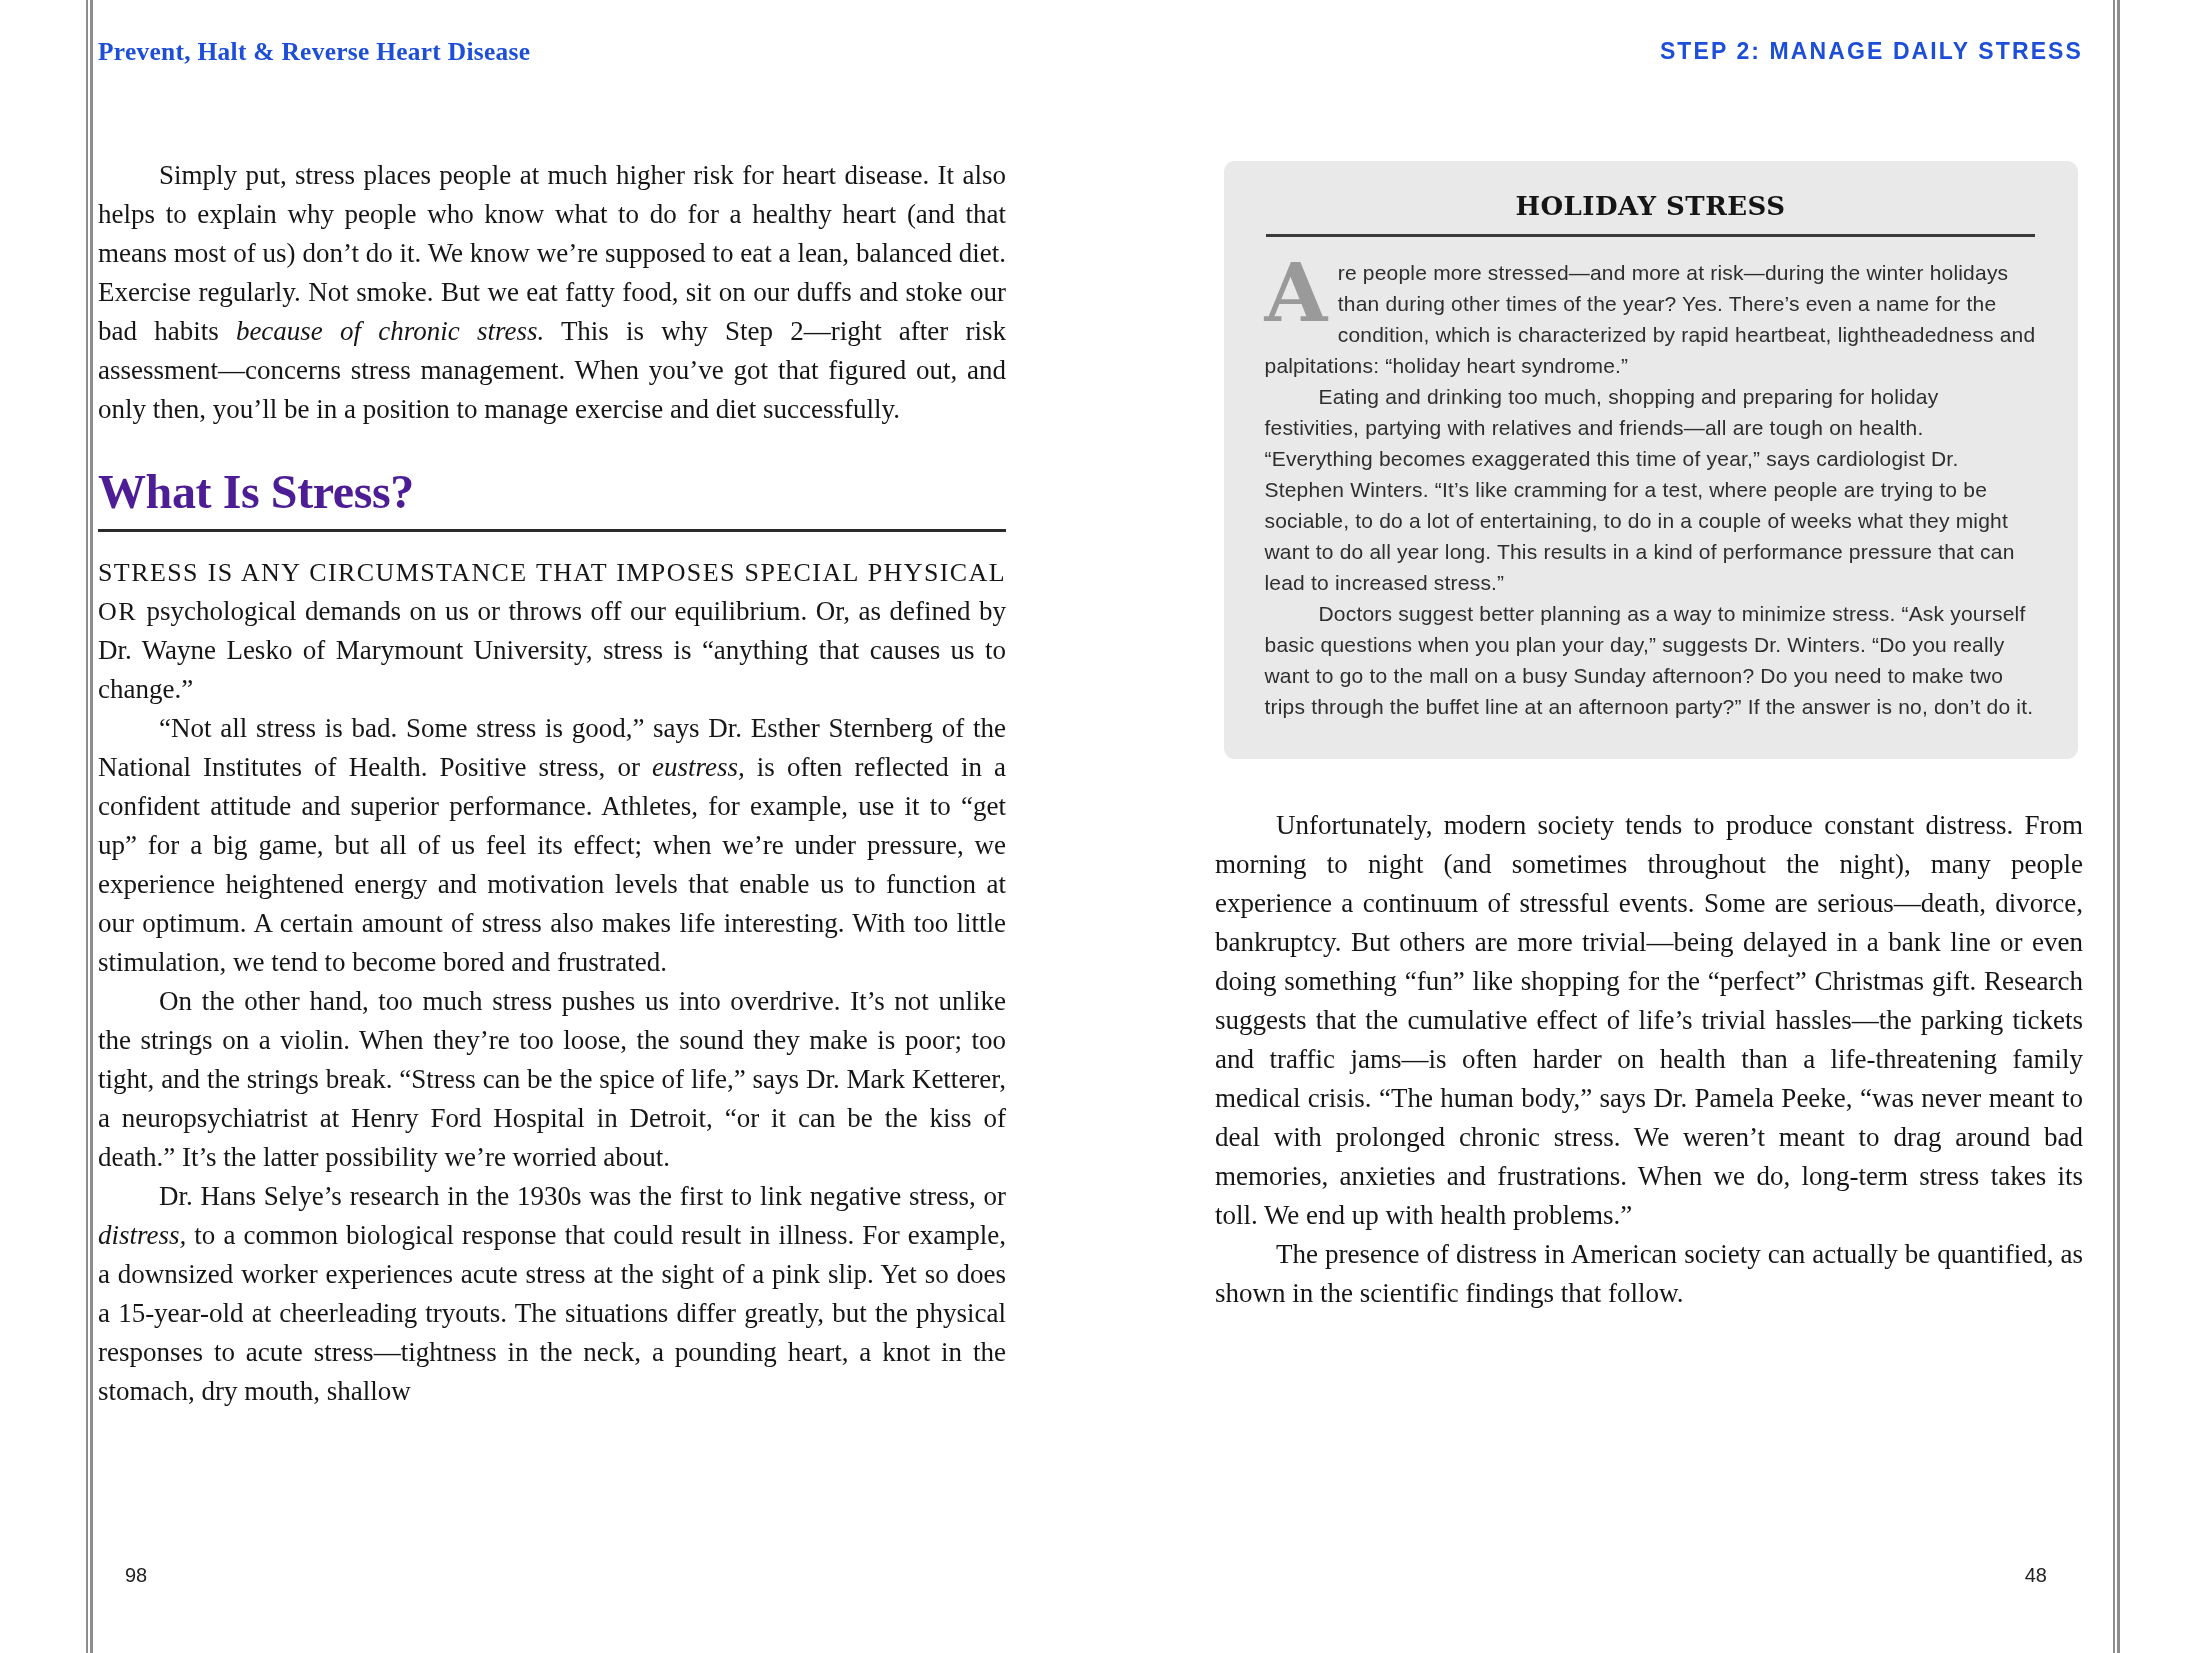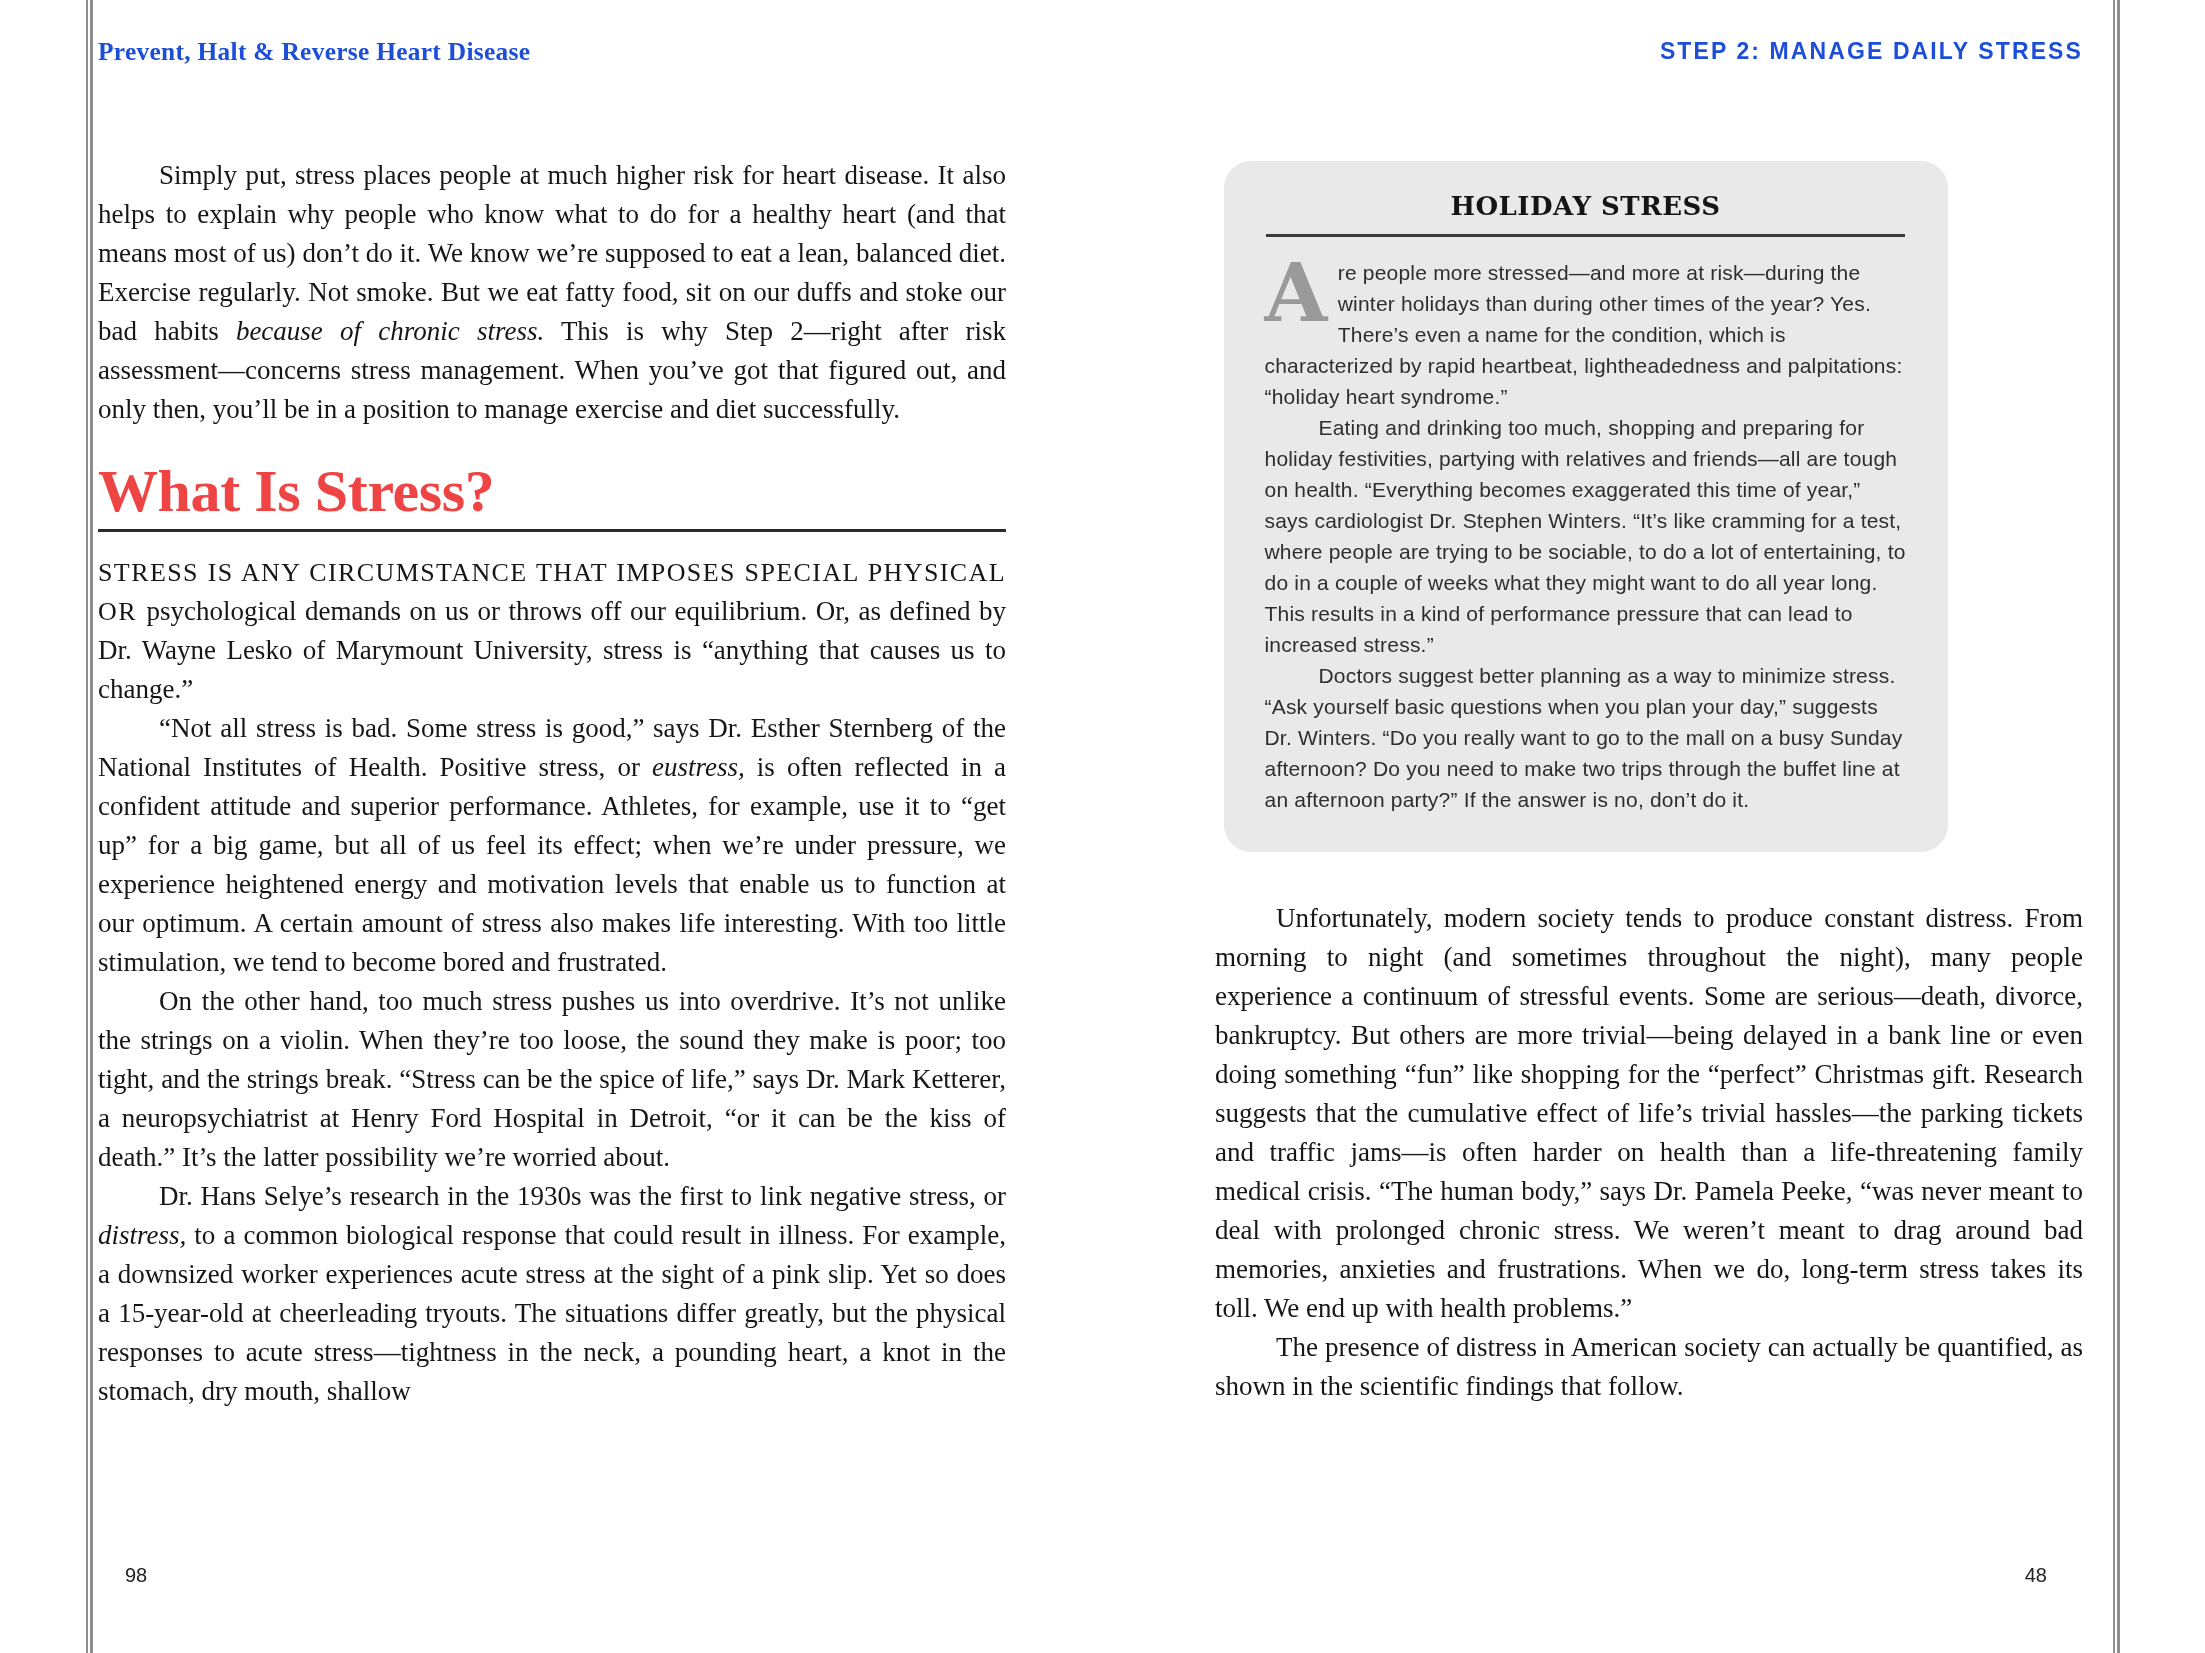--- a/index.html
+++ b/index.html
@@ -41,41 +41,41 @@
     color: #161616;
   }
   .para.indent { text-indent: 61px; }
   .it { font-style: italic; }
   .sc { font-size: 26px; letter-spacing: 1.4px; }
 
   #intro-para { margin-top: 90px; }
 
   #section-title {
     margin: 36px 0 0 0;
-    font-size: 60px; line-height: 53px; font-weight: 700;
-    letter-spacing: -0.4px; color: #ef4444;
+    font-size: 48px; line-height: 53px; font-weight: 700;
+    letter-spacing: -0.4px; color: #4c1d95;
   }
   #heading-rule { height: 3.4px; background: #2a2a2a; margin-top: 11px; }
   #lead-para { margin-top: 20.4px; }
 
   .page-number {
     position: absolute; top: 1527px;
     font-family: "Liberation Sans", sans-serif;
     font-size: 20px; color: #222;
   }
   #page-number-left  { left: 27px; }
   #page-number-right { right: 36px; }
 
   
   #sidebar-box {
     box-sizing: border-box;
     margin-top: 95px; margin-left: 8.5px;
-    width: 724px;
+    width: 854px;
     background: #e9e9e9;
-    border-radius: 27px;
+    border-radius: 11px;
     padding: 29px 41px 37px 41px;
   }
   #sidebar-title {
     font-family: "DejaVu Serif", serif;
     font-weight: 700; font-size: 26px; line-height: 32px;
     letter-spacing: 0.5px; text-align: center; color: #151515;
   }
   #sidebar-rule { height: 2.5px; background: #3a3a3a; margin: 12px 1.7px 20.4px 1.7px; }
   .box-para {
     margin: 0;

